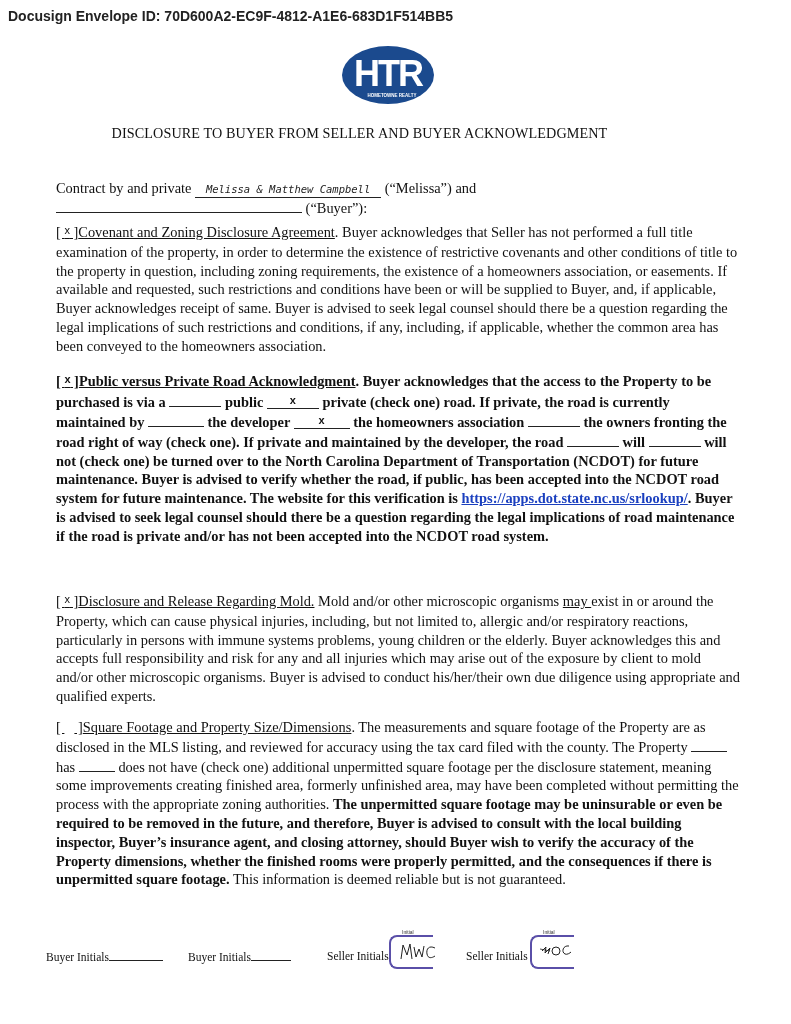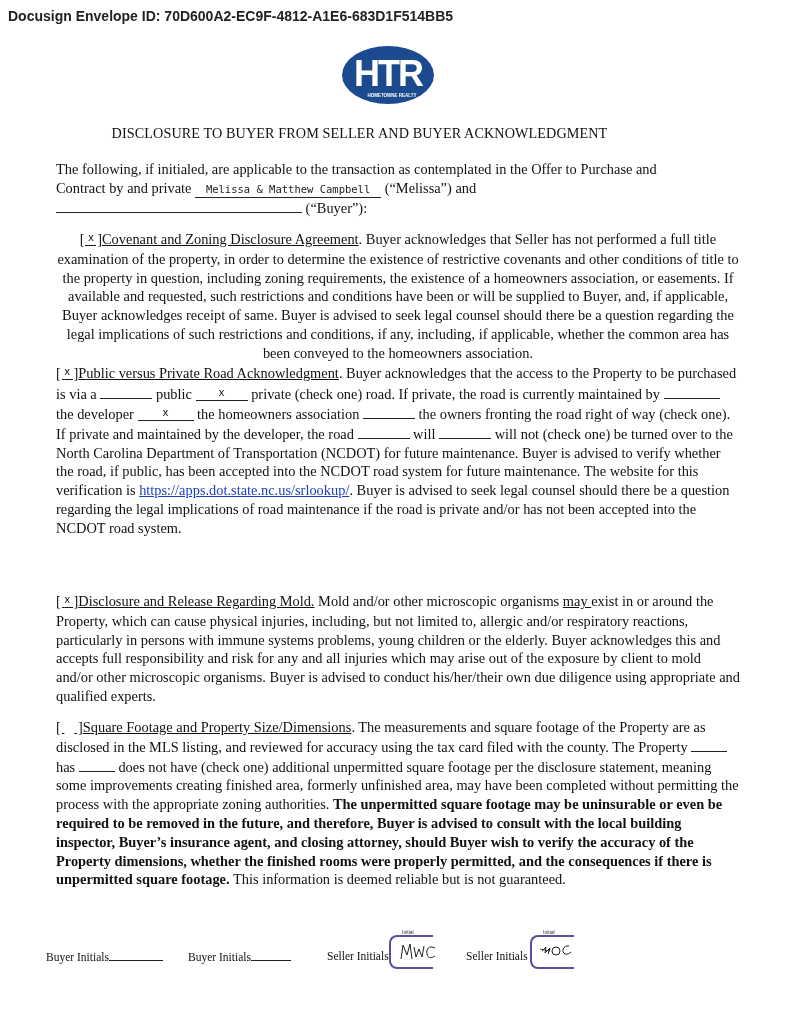--- a/index.html
+++ b/index.html
@@ -33,33 +33,33 @@
     <ellipse cx="48" cy="31" rx="46" ry="29" fill="#1b4a8e"></ellipse>
     <text x="48" y="42" text-anchor="middle" font-family="Liberation Sans, sans-serif" font-weight="bold" font-size="36" fill="#ffffff" letter-spacing="-2">HTR</text>
     <text x="52" y="53" text-anchor="middle" font-family="Liberation Sans, sans-serif" font-weight="bold" font-size="4.5" fill="#ffffff">HOMETOWNE REALTY</text>
   </svg>
 </div>
 
 <div class="title">DISCLOSURE TO BUYER FROM SELLER AND BUYER ACKNOWLEDGMENT</div>
 
 <div class="doc" style="top:160px;">
   <p class="para">
-    <span>The following, if initialed, are applicable to the transaction as contemplated in the Offer to Purchase and</span><br>
-    <span>Contract by and private </span><span class="blank fill-mono" style="width:186px;">Melissa &amp; Matthew Campbell</span><span> (“Melissa”) and</span><br>
+    <br>
+    <span>Contract by and private </span><span class="blank fill-mono" style="width:186px;font-style:italic;">Melissa &amp; Matthew Campbell</span><span> (“Melissa”) and</span><br>
     <span class="blank" style="width:246px;"></span><span> (“Buyer”):</span>
   </p>
 </div>
 
-<div class="doc" style="top:230px;text-align:center;">
+<div class="doc" style="top:223px;">
   <p class="para">
     <span class="u">[ <span class="chk">x</span> ]<span>Covenant and Zoning Disclosure Agreement</span></span><span>.  Buyer acknowledges that Seller has not performed a full title examination of the property, in order to determine the existence of restrictive covenants and other conditions of title to the property in question, including zoning requirements, the existence of a homeowners association, or easements.  If available and requested, such restrictions and conditions have been or will be supplied to Buyer, and, if applicable, Buyer acknowledges receipt of same.  Buyer is advised to seek legal counsel should there be a question regarding the legal implications of such restrictions and conditions, if any, including, if applicable, whether the common area has been conveyed to the homeowners association.</span>
   </p>
 </div>
 
-<div class="doc" style="top:364px;">
+<div class="doc" style="top:372px;font-weight:bold;">
   <p class="para">
     <span class="u">[ <span class="chk">x</span> ]<span>Public versus Private Road Acknowledgment</span></span><span>.  Buyer acknowledges that the access to the Property to be purchased is via a </span><span class="blank" style="width:52px;"></span><span> public </span><span class="blank x-fill" style="width:52px;">x</span><span> private (check one) road.  If private, the road is currently maintained by </span><span class="blank" style="width:56px;"></span><span> the developer </span><span class="blank x-fill" style="width:56px;">x</span><span> the homeowners association </span><span class="blank" style="width:52px;"></span><span> the owners fronting the road right of way (check one).  If private and maintained by the developer, the road </span><span class="blank" style="width:52px;"></span><span> will </span><span class="blank" style="width:52px;"></span><span> will not (check one) be turned over to the North Carolina Department of Transportation (NCDOT) for future maintenance. Buyer is advised to verify whether the road, if public, has been accepted into the NCDOT road system for future maintenance.  The website for this verification is </span><a class="link">https://apps.dot.state.nc.us/srlookup/</a><span>. Buyer is advised to seek legal counsel should there be a question regarding the legal implications of road maintenance if the road is private and/or has not been accepted into the NCDOT road system.</span>
   </p>
 </div>
 
 <div class="doc" style="top:592px;">
   <p class="para">
     <span class="u">[ <span class="chk">x</span> ]<span>Disclosure and Release Regarding Mold.</span></span><span>  Mold and/or other microscopic organisms </span><span class="u">may </span><span>exist in or around the Property, which can cause physical injuries, including, but not limited to, allergic and/or respiratory reactions, particularly in persons with immune systems problems, young children or the elderly. Buyer acknowledges this and accepts full responsibility and risk for any and all injuries which may arise out of the exposure by client to mold and/or other microscopic organisms.  Buyer is advised to conduct his/her/their own due diligence using appropriate and qualified experts.</span>
   </p>
 </div>

